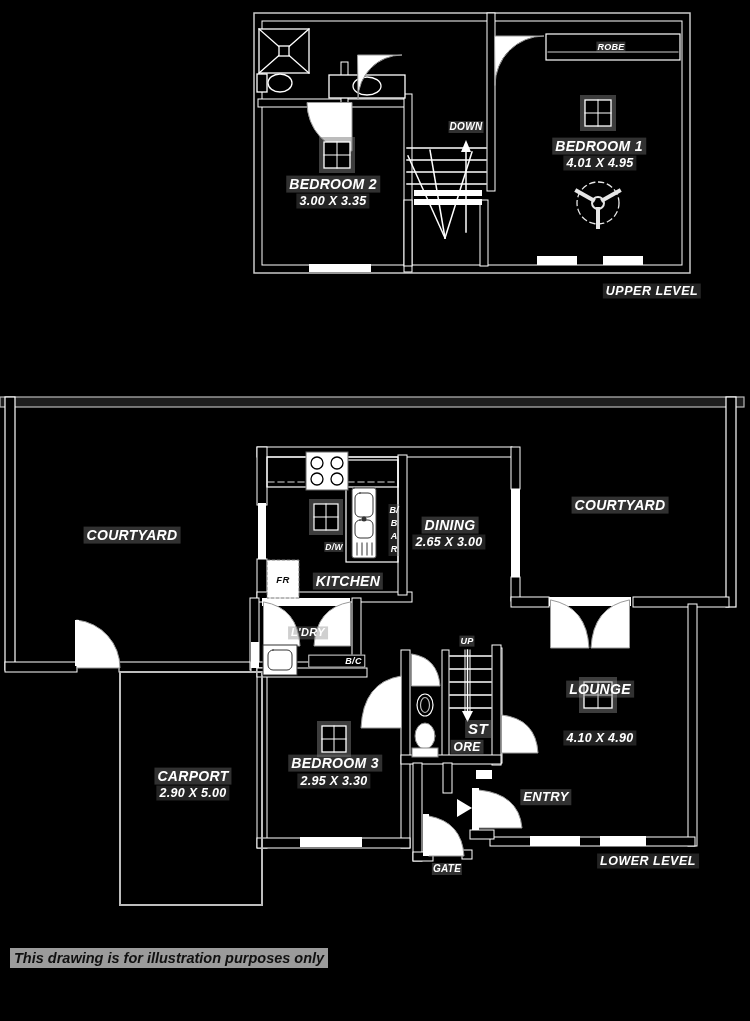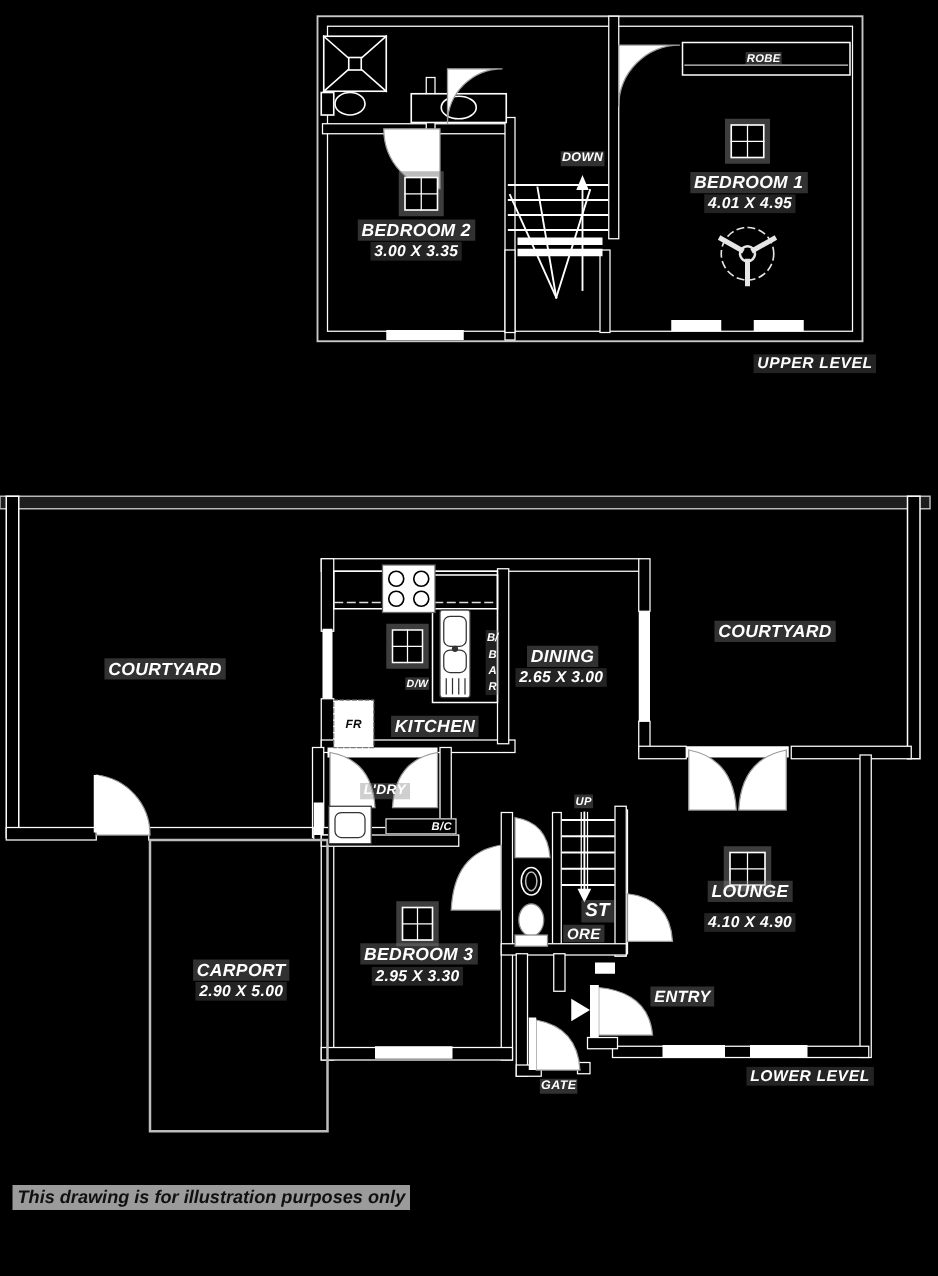--- a/index.html
+++ b/index.html
@@ -298,21 +298,21 @@
 </div>
 <div class="lbl md" style="left:308px;top:633px;">L'DRY</div>
 <div class="lbl bc-box" style="left:337px;top:661px;padding-left:36px;">B/C</div>
 <div class="lbl sm" style="left:467px;top:641px;">UP</div>
 <div class="lbl md" style="left:478px;top:729px;font-size:15px;">ST</div>
 <div class="lbl md" style="left:467px;top:747px;font-size:12px;">ORE</div>
 <div class="lbl" style="left:335px;top:763px;">BEDROOM 3</div>
 <div class="lbl dim" style="left:334px;top:781px;">2.95 X 3.30</div>
 <div class="lbl" style="left:193px;top:776px;">CARPORT</div>
 <div class="lbl dim" style="left:193px;top:793px;">2.90 X 5.00</div>
-<div class="lbl" style="left:600px;top:713px;text-align:center;">LOUNGE</div>
+<div class="lbl" style="left:600px;top:689px;text-align:center;">LOUNGE</div>
 <div class="lbl dim" style="left:600px;top:738px;">4.10 X 4.90</div>
 <div class="lbl" style="left:546px;top:797px;font-size:13px;">ENTRY</div>
 <div class="lbl sm" style="left:447px;top:869px;font-size:10px;">GATE</div>
 <div class="lbl lvl" style="left:648px;top:861px;">LOWER LEVEL</div>
 
 <div class="disc">
   <div>This drawing is for illustration purposes only</div>
 </div>
 
 

